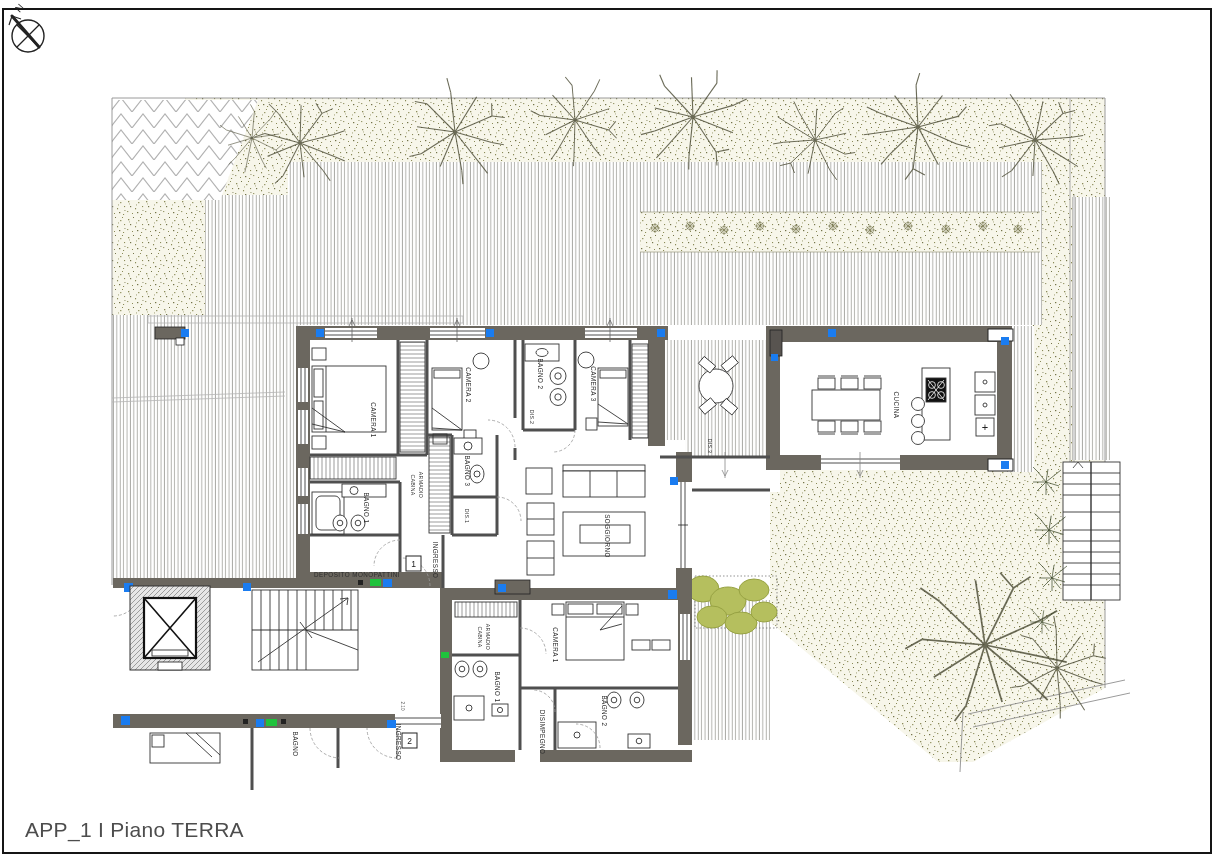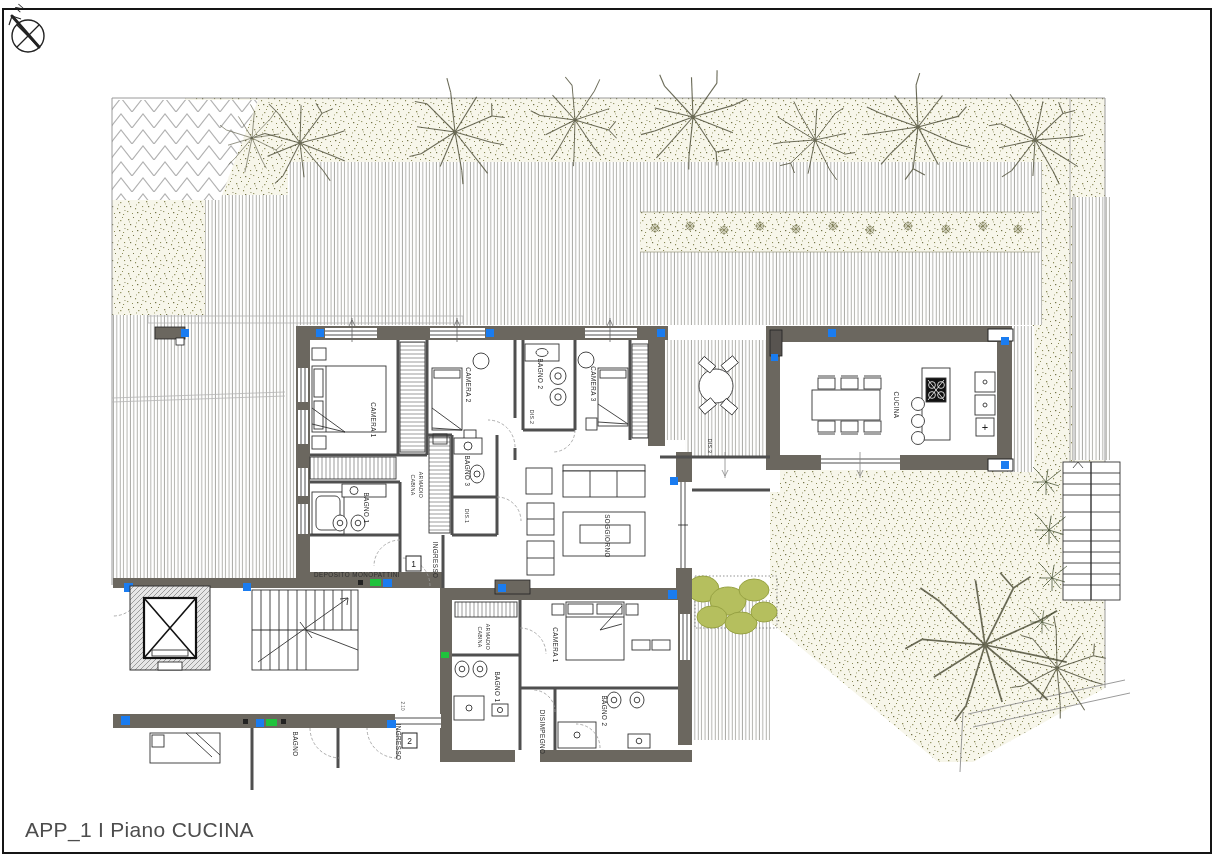--- a/index.html
+++ b/index.html
@@ -582,14 +582,14 @@
     <g fill="none" stroke="#222">
       <circle cx="28" cy="36" r="16" stroke-width="1.4"></circle>
       <line x1="17" y1="25" x2="39" y2="47" stroke-width="1.2"></line>
       <line x1="39" y1="25" x2="17" y2="47" stroke-width="1.2"></line>
       <line x1="39" y1="47" x2="12" y2="16" stroke-width="3" stroke-linecap="round"></line>
       <path d="M12,16 l-3,9 M12,16 l9,3" stroke-width="1.2"></path>
       <text class="nlab" transform="rotate(-48 20 14)" x="24" y="13" text-anchor="middle" stroke="none">N</text>
     </g>
   </svg>
 
-  <div id="title">APP_1 I Piano CUCINA</div>
+  <div id="title">APP_1 I Piano TERRA</div>
 </div>
 
 </body></html>

